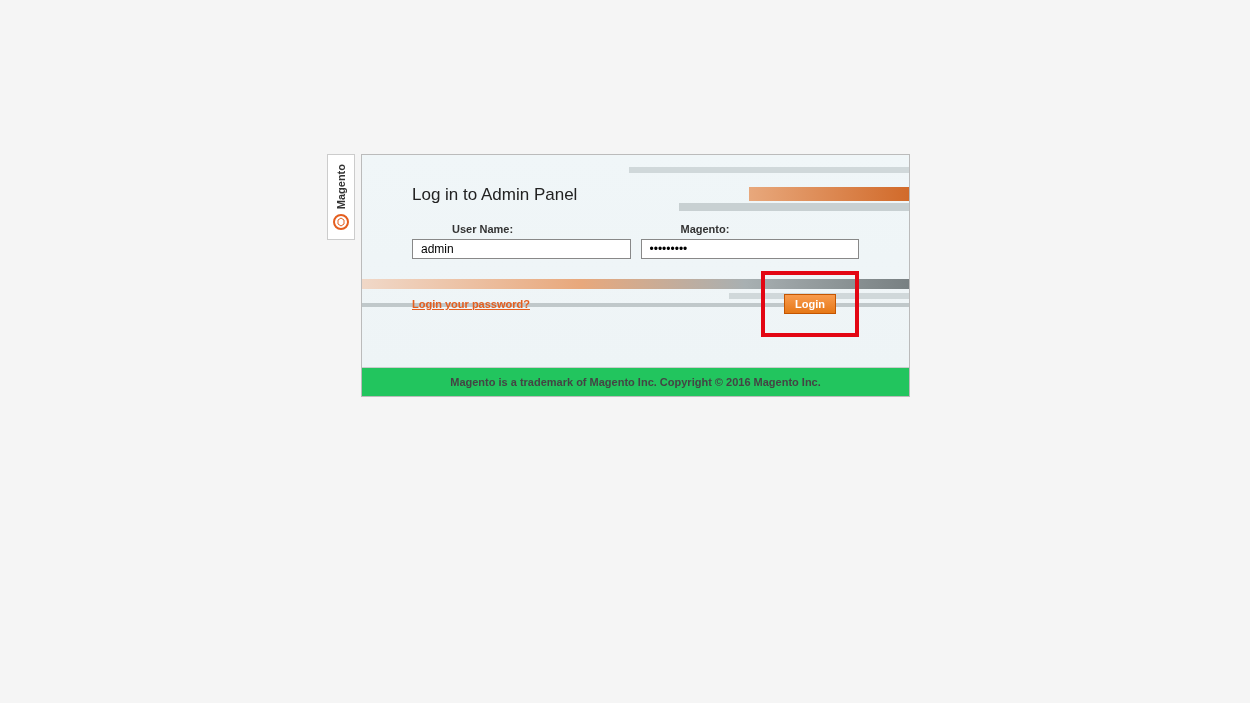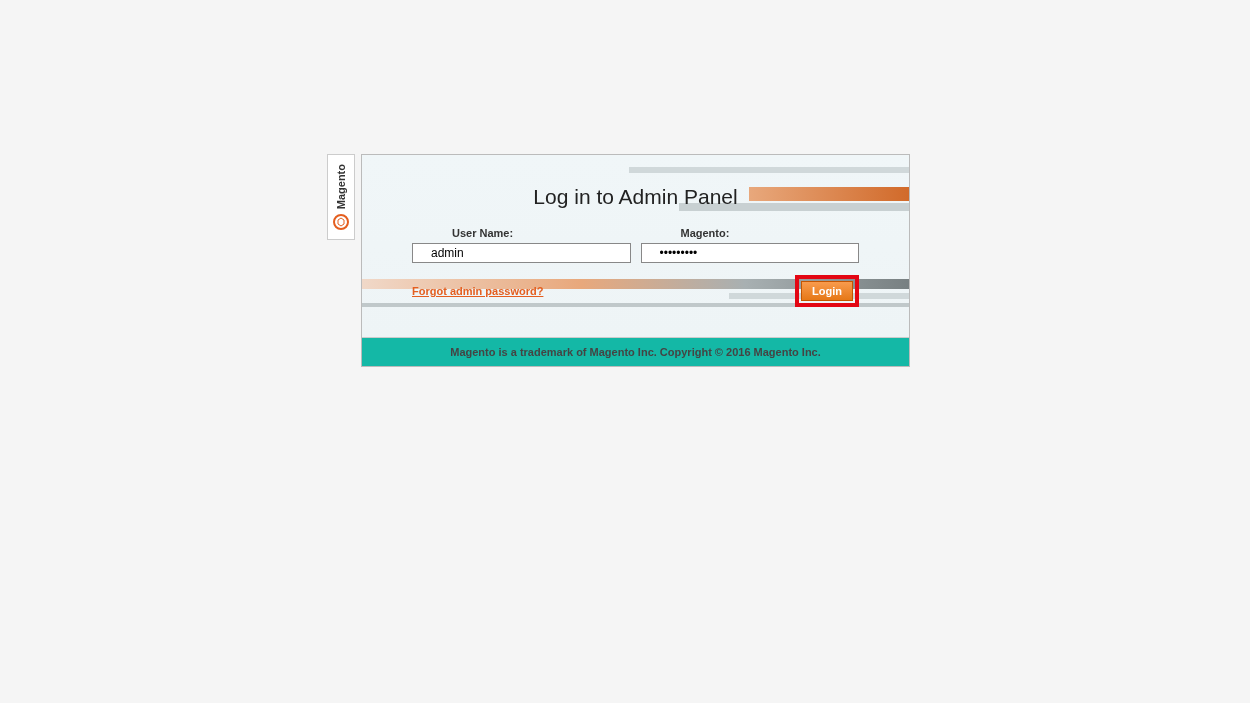--- a/index.html
+++ b/index.html
@@ -70,27 +70,26 @@
       position: absolute;
       height: 10px;
     }
     .s1 { top: 12px; right: 0; width: 280px; height: 6px; background: #d0d8da; }
     .s2 { top: 32px; right: 0; width: 160px; height: 14px; background: linear-gradient(90deg, #e8a87c 0%, #d16a2a 100%); }
     .s3 { top: 48px; right: 0; width: 230px; height: 8px; background: #c8d0d2; }
     .s4 { top: 124px; left: 0; width: 100%; height: 10px; background: linear-gradient(90deg, #f0d8c8 0%, #e8a87c 40%, #a8b0b2 70%, #788082 100%); }
     .s5 { top: 138px; right: 0; width: 180px; height: 6px; background: #d0d8da; }
     .s6 { top: 148px; left: 0; width: 100%; height: 4px; background: #c0c8ca; }
     .title {
-      font-size: 21px;
+      font-size: 17px;
       color: #222;
       margin-bottom: 18px;
       position: relative;
       z-index: 2;
       font-weight: normal;
-      text-align: center;
     }
     .form-row {
       display: flex;
       gap: 10px;
       margin-bottom: 12px;
       position: relative;
       z-index: 2;
     }
     .field {
       flex: 1;
@@ -100,55 +99,55 @@
       font-size: 11px;
       font-weight: bold;
       color: #333;
       margin-bottom: 4px;
       padding-left: 40px;
     }
     .field input {
       width: 100%;
       height: 20px;
       border: 1px solid #888;
-      padding: 2px 18px;
+      padding: 2px 8px;
       font-size: 12px;
       background: #fff;
     }
     .actions {
       display: flex;
       justify-content: space-between;
       align-items: center;
       position: relative;
       z-index: 2;
       margin-bottom: 10px;
     }
     .forgot-link {
       font-size: 11px;
       font-weight: bold;
       color: #e45e1f;
       text-decoration: underline;
     }
     .login-highlight {
       border: 4px solid #e30613;
-      padding: 2px;
+      padding: 19px;
       display: inline-block;
     }
     .login-btn {
       background: linear-gradient(180deg, #f89b4d 0%, #e67817 100%);
       border: 1px solid #c45500;
       color: #fff;
       font-size: 11px;
       font-weight: bold;
       padding: 3px 10px;
       cursor: pointer;
     }
     .footer {
       border-top: 1px solid #ccc;
-      background: #14b8a6;
+      background: #22c55e;
       text-align: center;
       padding: 8px 0;
       font-size: 11px;
       color: #444;
       font-weight: bold;
     }
   </style>
 </head>
 <body>
 
@@ -180,21 +179,21 @@
           <label>User Name:</label>
           <input type="text" value="admin" style="">
         </div>
         <div class="field">
           <label>Magento:</label>
           <input type="password" value="•••••••••" style="">
         </div>
       </div>
 
       <div class="actions">
-        <a href="#" class="forgot-link">Forgot admin password?</a>
+        <a href="#" class="forgot-link">Login your password?</a>
         <span class="login-highlight">
           <button class="login-btn">Login</button>
         </span>
       </div>
     </div>
     <div class="footer">Magento is a trademark of Magento Inc. Copyright © 2016 Magento Inc.</div>
   </div>
 </div>
 
 </body></html>

